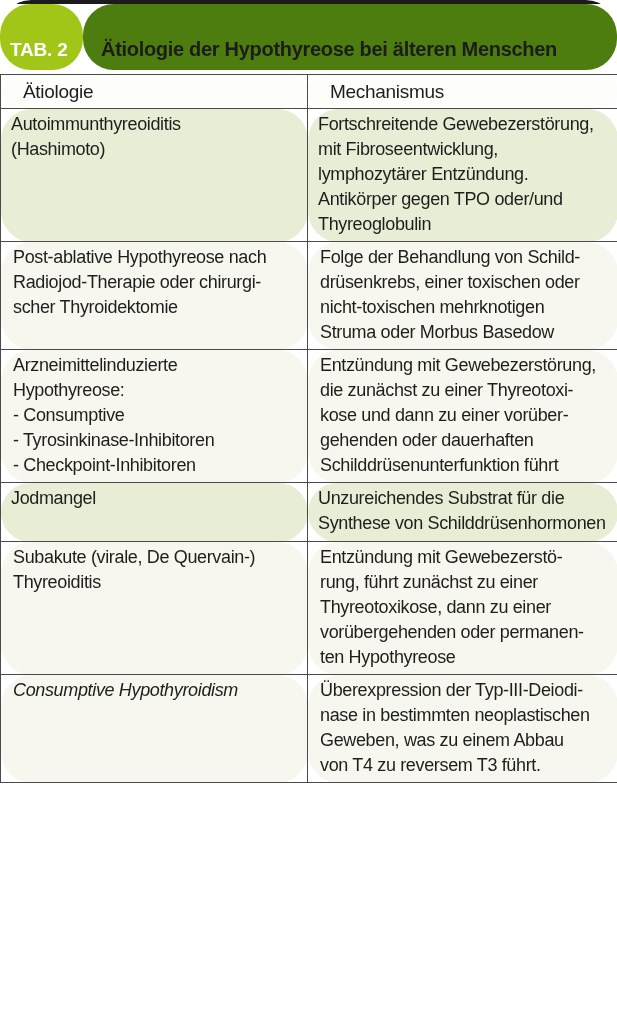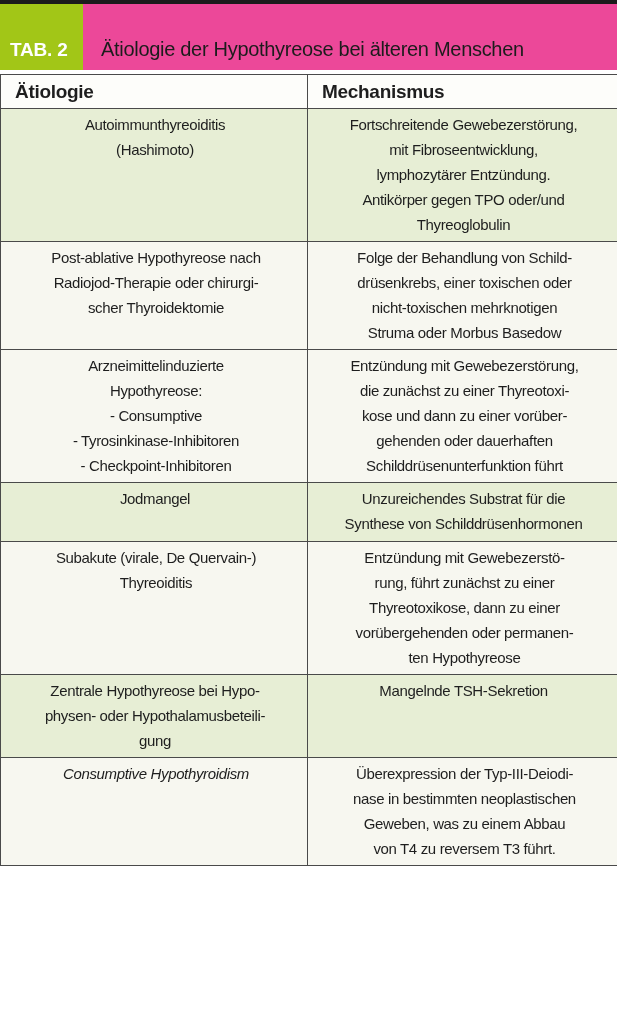--- a/index.html
+++ b/index.html
@@ -1,16 +1,16 @@
 <!DOCTYPE html>
 <html lang="de"><head>
 <meta charset="utf-8">
 <title>TAB. 2 – Ätiologie der Hypothyreose</title>
 <style>
-  * { margin: 0; padding: 0; box-sizing: border-box; }
+  * { margin: 0; padding: 0; box-sizing: border-box; border-radius: 31px; }
 
   body {
     font-family: "Liberation Sans", "DejaVu Sans", sans-serif;
     background: #ffffff;
   }
 
   .page {
     position: relative;
     width: 617px;
     height: 1024px;
@@ -37,23 +37,23 @@
     color: #ffffff;
     font-weight: bold;
     font-size: 19px;
     letter-spacing: -0.2px;
     display: flex;
     align-items: flex-end;
     padding: 0 0 9px 10px;
   }
   .band-title {
     flex: 1;
-    background: #ec4899;
+    background: #4d7c0f;
     color: #1c1c1c;
-    font-weight: normal;
+    font-weight: bold;
     font-size: 20px;
     letter-spacing: -0.3px;
     display: flex;
     align-items: flex-end;
     padding: 0 6px 9px 18px;
   }
 
   .band-gap { height: 4px; background: #ffffff; }
 
   table.etio-table {
@@ -69,33 +69,32 @@
     border: 1.5px solid #4a4a4a;
     vertical-align: top;
     text-align: left;
     color: #1e1e1e;
     overflow: hidden;
   }
 
   .etio-table th {
     background: #fdfdfa;
     font-size: 19px;
-    font-weight: bold;
+    font-weight: normal;
     letter-spacing: -0.3px;
-    padding: 5px 8px 4px 14px;
+    padding: 5px 8px 4px 22px;
     vertical-align: middle;
   }
 
   .etio-table td {
-    font-size: 15px;
+    font-size: 18px;
     line-height: 25px;
     letter-spacing: -0.35px;
     padding: 3px 8px 4px 10px;
     white-space: pre-line;
-    text-align: center;
   }
 
   tr.row-green td { background: #e7eed5; }
   tr.row-cream td { background: #f7f7f0; padding-left: 12px; }
 
   td.italic { font-style: italic; }
 </style>
 </head>
 <body>
 
@@ -165,26 +164,20 @@
     <tr class="row-cream" style="height:133px;">
       <td>Subakute (virale, De Quervain-)
 Thyreoiditis</td>
       <td>Entzündung mit Gewebezerstö-
 rung, führt zunächst zu einer
 Thyreotoxikose, dann zu einer
 vorübergehenden oder permanen-
 ten Hypothyreose</td>
     </tr>
 
-    <tr class="row-green" style="height:78px;">
-      <td>Zentrale Hypothyreose bei Hypo-
-physen- oder Hypothalamusbeteili-
-gung</td>
-      <td>Mangelnde TSH-Sekretion</td>
-    </tr>
 
     <tr class="row-cream" style="height:107px;">
       <td class="italic">Consumptive Hypothyroidism</td>
       <td>Überexpression der Typ-III-Deiodi-
 nase in bestimmten neoplastischen
 Geweben, was zu einem Abbau
 von T4 zu reversem T3 führt.</td>
     </tr>
 
   </tbody>

